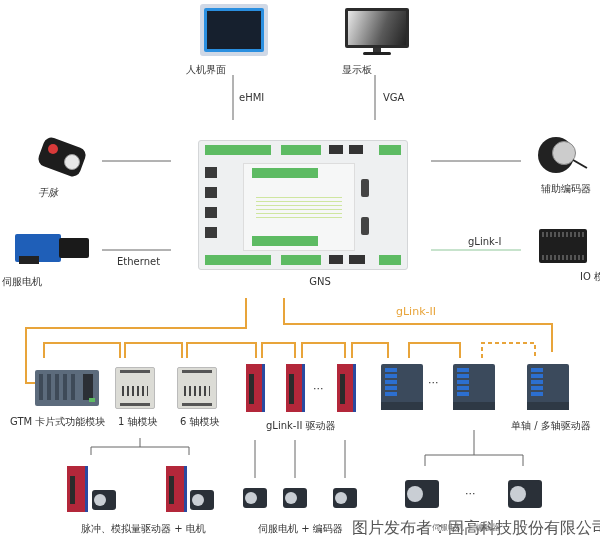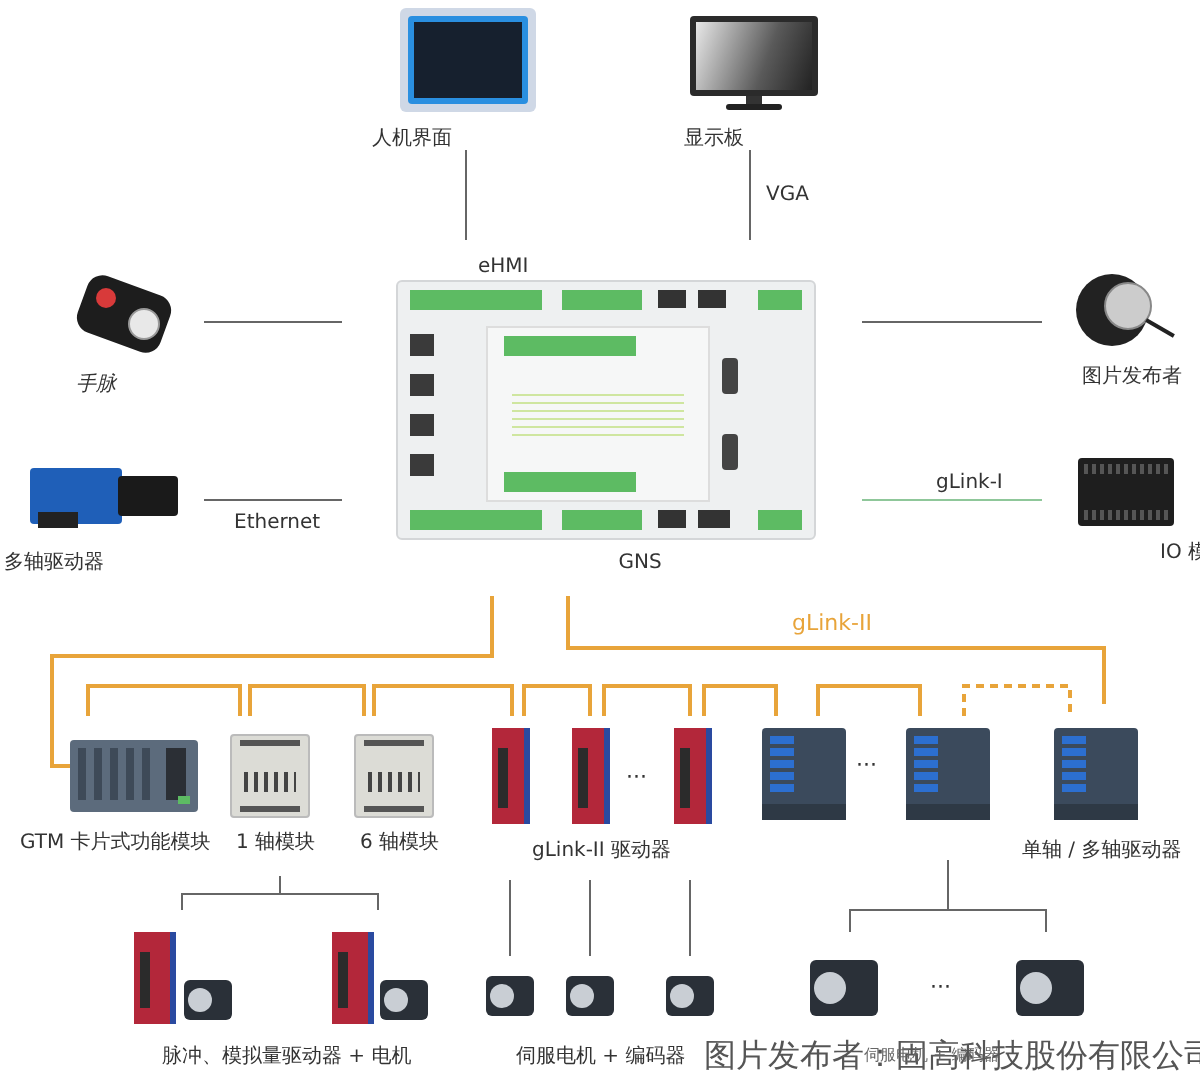--- a/index.html
+++ b/index.html
@@ -47,21 +47,21 @@
   <line x1="474" y1="430" x2="474" y2="455" stroke="#666" stroke-width="1"></line>
   <polyline points="425,466 425,455 523,455 523,466" fill="none" stroke="#666" stroke-width="1"></polyline>
 </svg>
 
 <div class="abs" style="left:200px;top:4px;width:68px;height:52px;background:#cfd8e6;border-radius:3px;">
   <div style="position:absolute;left:4px;top:4px;right:4px;bottom:4px;background:#2a8fe0;border-radius:2px;">
     <div style="position:absolute;left:3px;top:3px;right:3px;bottom:3px;background:#16202e;"></div>
   </div>
 </div>
 <div class="lbl" style="left:186px;top:64px;font-family:Liberation Serif, serif;">人机界面</div>
-<div class="lbl" style="left:239px;top:92px;margin-top:36px;">eHMI</div>
+<div class="lbl" style="left:239px;top:92px;">eHMI</div>
 
 <div class="abs" style="left:345px;top:8px;width:64px;height:48px;">
   <div style="position:absolute;left:0;top:0;width:64px;height:40px;background:#2b2b2b;border-radius:2px;">
     <div style="position:absolute;left:3px;top:3px;right:3px;bottom:3px;background:linear-gradient(110deg,#e8e8e8,#5a5a5a 60%,#222);"></div>
   </div>
   <div style="position:absolute;left:28px;top:40px;width:8px;height:4px;background:#333;"></div>
   <div style="position:absolute;left:18px;top:44px;width:28px;height:3px;background:#222;border-radius:2px;"></div>
 </div>
 <div class="lbl" style="left:342px;top:64px;">显示板</div>
 <div class="lbl" style="left:383px;top:92px;">VGA</div>
@@ -71,29 +71,29 @@
   <div style="position:absolute;left:10px;top:4px;width:10px;height:10px;background:#d83a3a;border-radius:50%;"></div>
   <div style="position:absolute;left:26px;top:14px;width:14px;height:14px;background:#e8e8e8;border-radius:50%;border:1px solid #999;"></div>
 </div>
 <div class="lbl" style="left:38px;top:187px;font-style:italic;">手脉</div>
 
 <div class="abs" style="left:15px;top:230px;width:75px;height:36px;">
   <div style="position:absolute;left:0;top:4px;width:46px;height:28px;background:#1f5fb8;border-radius:2px;"></div>
   <div style="position:absolute;left:44px;top:8px;width:30px;height:20px;background:#1a1a1a;border-radius:2px;"></div>
   <div style="position:absolute;left:4px;top:26px;width:20px;height:8px;background:#222;"></div>
 </div>
-<div class="lbl" style="left:2px;top:276px;">多轴驱动器</div>
+<div class="lbl" style="left:2px;top:276px;">伺服电机</div>
 <div class="lbl" style="left:117px;top:256px;">Ethernet</div>
 
 <div class="abs" style="left:538px;top:135px;width:50px;height:42px;">
   <div style="position:absolute;left:0;top:2px;width:36px;height:36px;background:#222;border-radius:50%;"></div>
   <div style="position:absolute;left:14px;top:6px;width:22px;height:22px;background:#ccc;border-radius:50%;border:1px solid #888;"></div>
   <div style="position:absolute;left:34px;top:28px;width:16px;height:2px;background:#222;transform:rotate(30deg);"></div>
 </div>
-<div class="lbl" style="left:541px;top:183px;">图片发布者</div>
+<div class="lbl" style="left:541px;top:183px;">辅助编码器</div>
 
 <div class="abs" style="left:539px;top:229px;width:48px;height:34px;background:#1e1e1e;border-radius:2px;">
   <div style="position:absolute;left:3px;top:3px;width:42px;height:5px;background:repeating-linear-gradient(90deg,#555 0 2px,#1e1e1e 2px 4px);"></div>
   <div style="position:absolute;left:3px;top:26px;width:42px;height:5px;background:repeating-linear-gradient(90deg,#555 0 2px,#1e1e1e 2px 4px);"></div>
 </div>
 <div class="lbl" style="left:551px;top:271px;margin-left:29px;">IO 模块</div>
 <div class="lbl" style="left:468px;top:236px;">gLink-I</div>
 
 <div class="abs" style="left:198px;top:140px;width:208px;height:128px;background:#eef0f1;border:1px solid #d4d6d8;border-radius:3px;">
 

